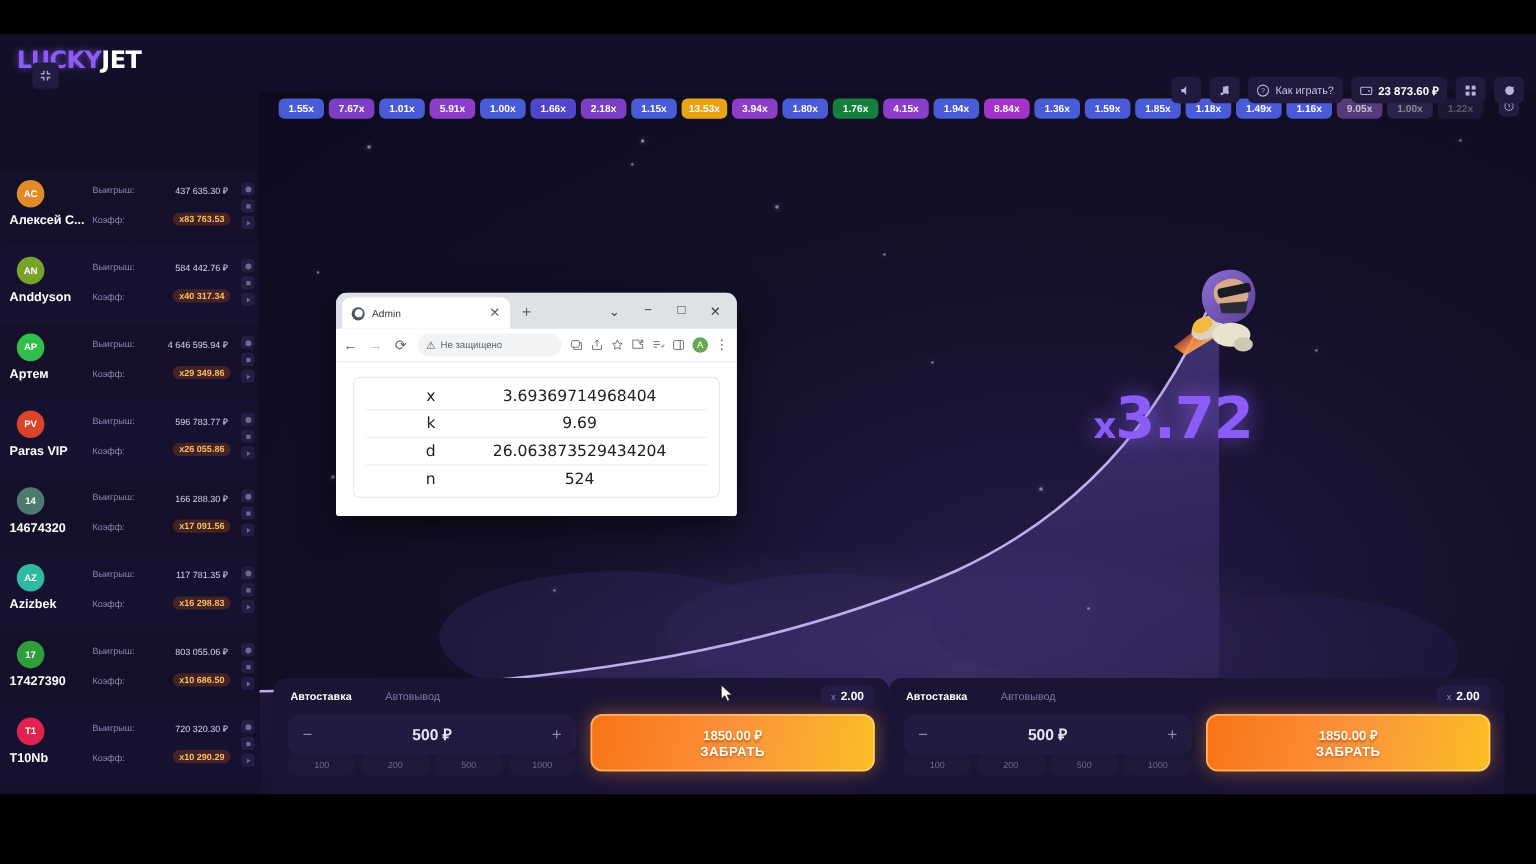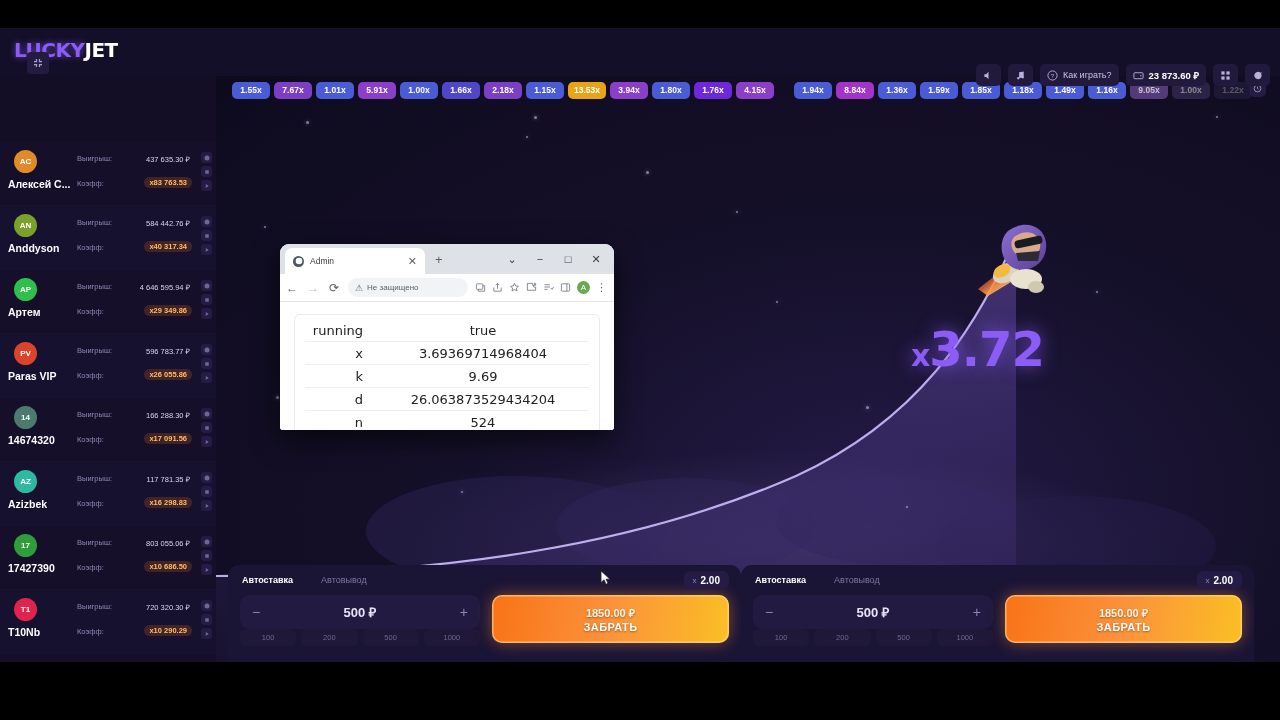--- a/index.html
+++ b/index.html
@@ -493,23 +493,23 @@
       <div class="mchip" style="background: rgb(124, 63, 196);">7.67x</div>
       <div class="mchip" style="background: rgb(74, 91, 214);">1.01x</div>
       <div class="mchip" style="background: rgb(139, 63, 201);">5.91x</div>
       <div class="mchip" style="background: rgb(74, 91, 214);">1.00x</div>
       <div class="mchip" style="background: rgb(80, 70, 201);">1.66x</div>
       <div class="mchip" style="background: rgb(122, 63, 196);">2.18x</div>
       <div class="mchip" style="background: rgb(74, 91, 214);">1.15x</div>
       <div class="mchip" style="background: rgb(232, 163, 23);">13.53x</div>
       <div class="mchip" style="background: rgb(139, 63, 201);">3.94x</div>
       <div class="mchip" style="background: rgb(74, 91, 214);">1.80x</div>
-      <div class="mchip" style="background: #6d28d9;">1.76x</div>
+      <div class="mchip" style="background: #15803d;">1.76x</div>
       <div class="mchip" style="background: rgb(139, 63, 201);">4.15x</div>
-      <div class="mchip" style="background: rgb(74, 91, 214); margin-left: 16px;">1.94x</div>
+      <div class="mchip" style="background: rgb(74, 91, 214);">1.94x</div>
       <div class="mchip" style="background: rgb(162, 52, 201);">8.84x</div>
       <div class="mchip" style="background: rgb(74, 91, 214);">1.36x</div>
       <div class="mchip" style="background: rgb(74, 91, 214);">1.59x</div>
       <div class="mchip" style="background: rgb(74, 91, 214);">1.85x</div>
       <div class="mchip" style="background: rgb(74, 91, 214);">1.18x</div>
       <div class="mchip" style="background: rgb(74, 91, 214);">1.49x</div>
       <div class="mchip" style="background: rgb(74, 91, 214);">1.16x</div>
       <div class="mchip" style="background: rgb(107, 74, 150); opacity: 0.75;">9.05x</div>
       <div class="mchip" style="background: rgb(69, 58, 110); opacity: 0.5;">1.00x</div>
       <div class="mchip" style="background: rgb(58, 50, 96); opacity: 0.3;">1.22x</div>
@@ -570,24 +570,20 @@
             <path d="M15 4v16"></path>
           </svg>
         <span class="c-avatar">A</span>
         <span class="c-kebab">⋮</span>
       </div>
     </div>
     <div class="c-content">
       <div class="c-card">
         <table class="c-table">
           <tbody id="state-rows">
-              <tr>
-                <td class="k">running</td>
-                <td class="v">true</td>
-              </tr>
               <tr>
                 <td class="k">x</td>
                 <td class="v">3.69369714968404</td>
               </tr>
               <tr>
                 <td class="k">k</td>
                 <td class="v">9.69</td>
               </tr>
               <tr>
                 <td class="k">d</td>

